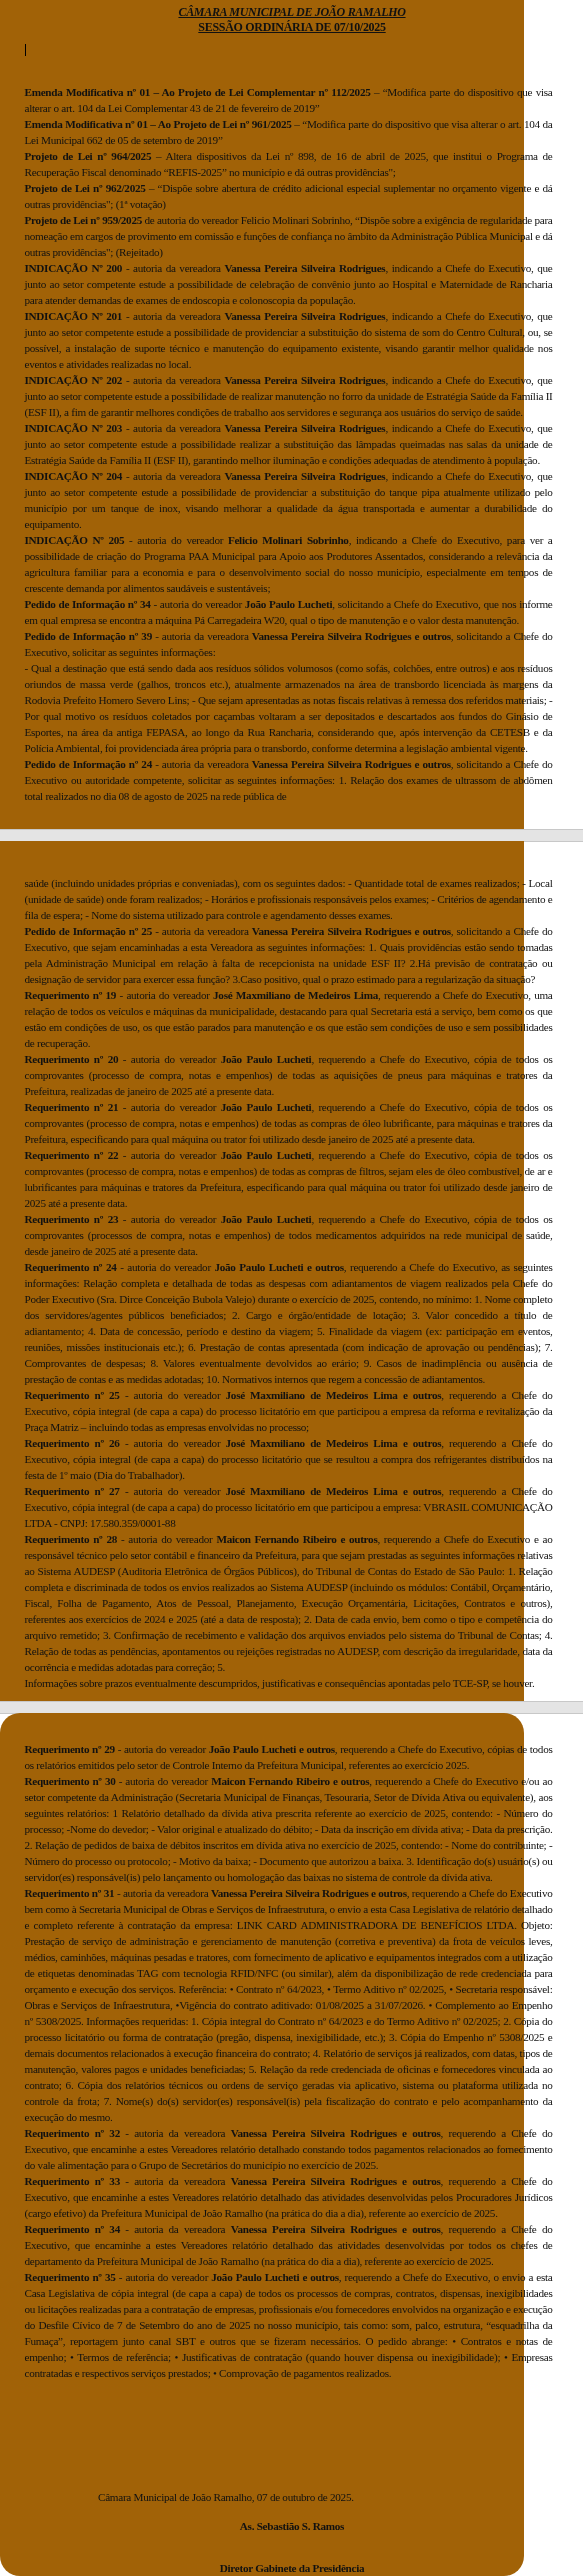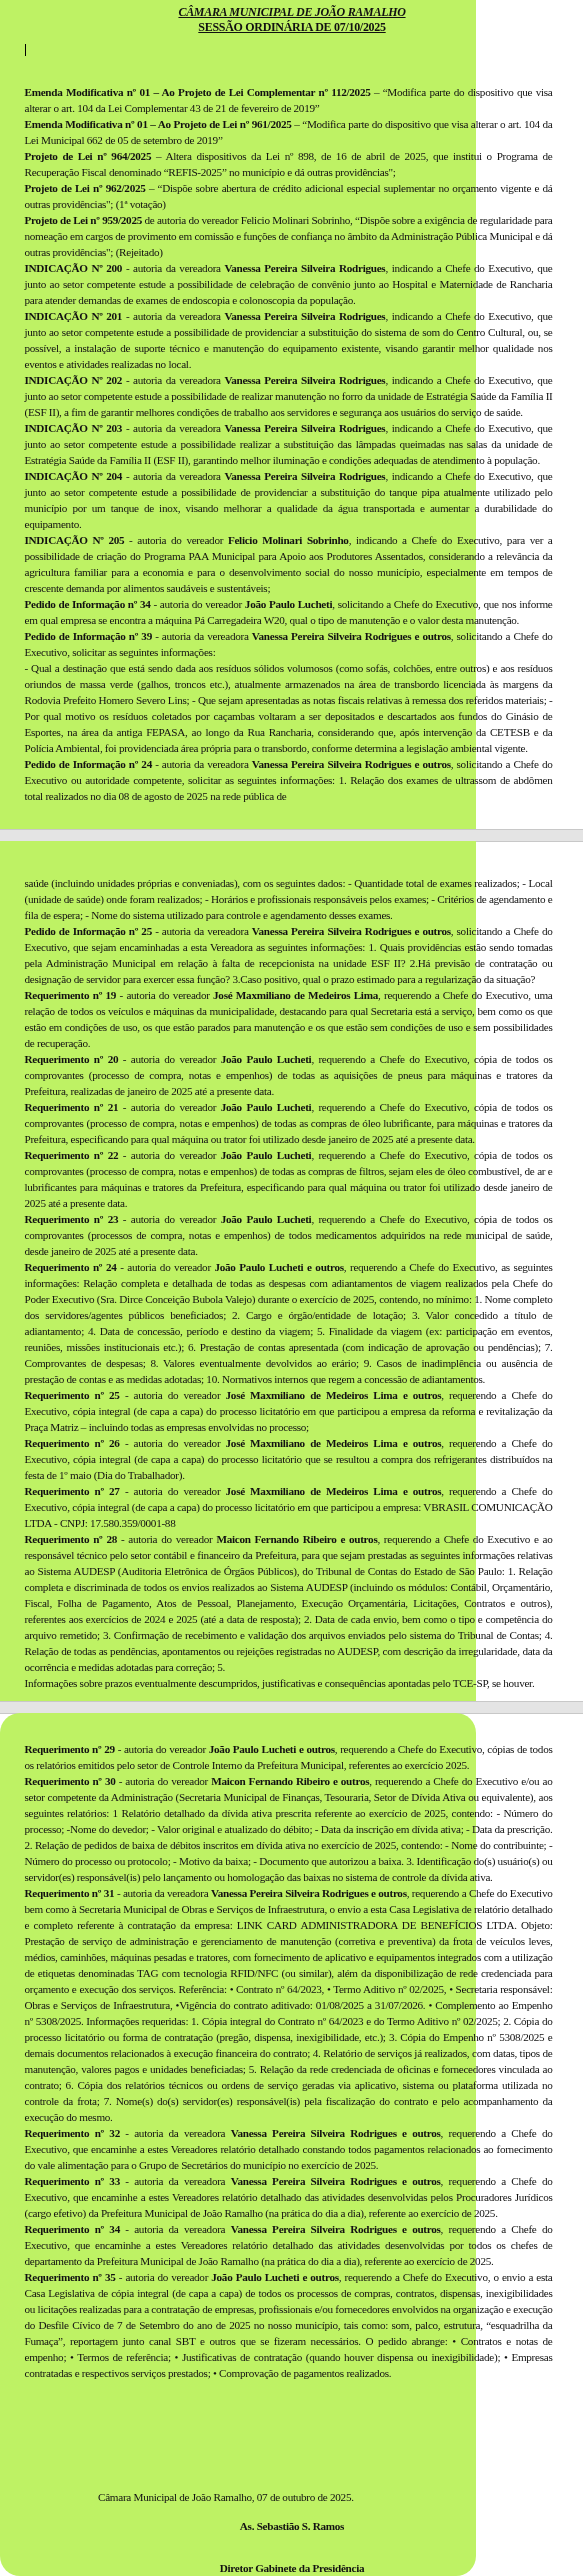--- a/index.html
+++ b/index.html
@@ -1,18 +1,18 @@
 <!DOCTYPE html>
 <html style="font-size:12.3px"><head>
 <meta charset="utf-8">
 <style>
   html, body { margin: 0; padding: 0; background: #ffffff; }
   body { width: 584px; height: 2576px; position: relative; overflow: hidden;
          font-family: "Liberation Serif", "DejaVu Serif", serif; color: #111; }
-  .page { position: absolute; left: 0; width: 476px; background: #bef264; }
+  .page { position: absolute; left: 0; width: 524px; background: #a16207; }
   .page-break { position: absolute; left: 0; width: 584px; height: 10.7px;
                 background: #e4e4e4; border-top: 0.8px solid #c8c8c8; border-bottom: 0.8px solid #c8c8c8; }
   .content { position: absolute; left: 24.5px; width: 528px; font-size: 11.2px; line-height: 16px;
              text-align: justify; letter-spacing: -0.3px; word-spacing: 0px; }
   .content p { margin: 0; }
   .header { position: absolute; top: 4.6px; left: 0; width: 584px; text-align: center;
             font-weight: bold; font-size: 12px; line-height: 15.3px; letter-spacing: -0.3px; }
   .header .t1 { font-style: italic; text-decoration: underline; }
   .header .t2 { text-decoration: underline; }
   .cursor { position: absolute; left: 24.5px; top: 44px; width: 0.8px; height: 12.3px; background: #000; }

